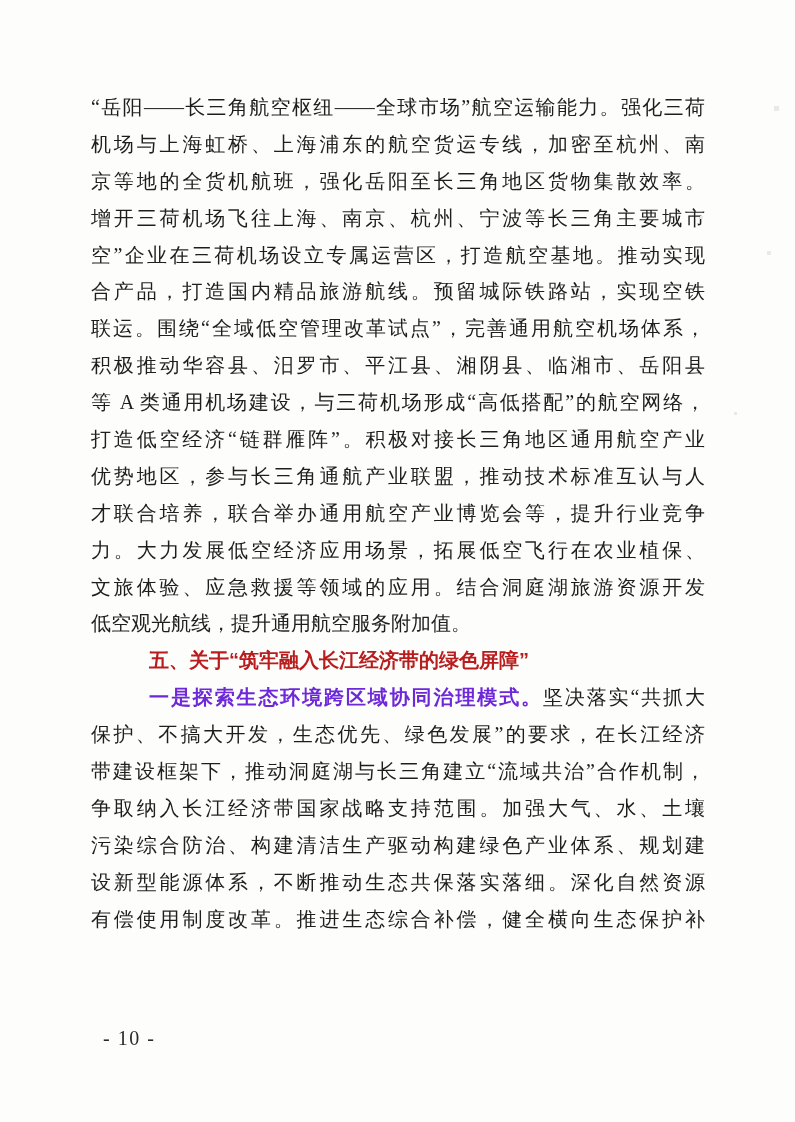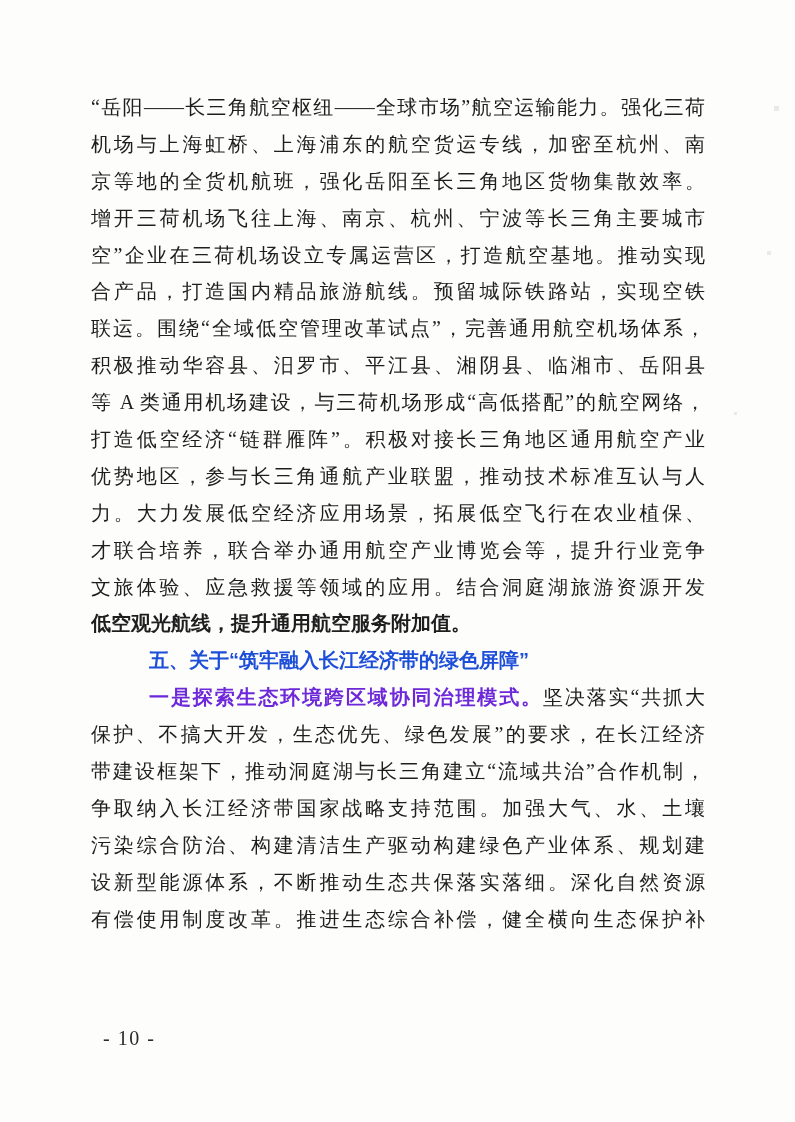--- a/index.html
+++ b/index.html
@@ -26,26 +26,25 @@
   .line {
     height: 36.9px;
     line-height: 36.9px;
     text-align: justify;
     text-align-last: justify;
     overflow: hidden;
   }
   .line.short {
     text-align: left;
     text-align-last: left;
-    font-weight: bold;
   }
   .heading-line {
     font-family: "Liberation Sans", "DejaVu Sans", sans-serif;
     font-weight: 700;
-    color: #1d4ed8;
+    color: #b91c1c;
     text-indent: 58px;
     text-align: left;
     text-align-last: left;
   }
   .first-indent {
     text-indent: 58px;
   }
   .lead-bold {
     font-family: Liberation Sans, sans-serif;
     font-weight: 700;
@@ -76,22 +75,22 @@
     <div class="line">机场与上海虹桥、上海浦东的航空货运专线，加密至杭州、南</div>
     <div class="line">京等地的全货机航班，强化岳阳至长三角地区货物集散效率。</div>
     <div class="line">增开三荷机场飞往上海、南京、杭州、宁波等长三角主要城市</div>
     <div class="line">空”企业在三荷机场设立专属运营区，打造航空基地。推动实现</div>
     <div class="line">合产品，打造国内精品旅游航线。预留城际铁路站，实现空铁</div>
     <div class="line">联运。围绕“全域低空管理改革试点”，完善通用航空机场体系，</div>
     <div class="line">积极推动华容县、汨罗市、平江县、湘阴县、临湘市、岳阳县</div>
     <div class="line">等 A 类通用机场建设，与三荷机场形成“高低搭配”的航空网络，</div>
     <div class="line">打造低空经济“链群雁阵”。积极对接长三角地区通用航空产业</div>
     <div class="line">优势地区，参与长三角通航产业联盟，推动技术标准互认与人</div>
+    <div class="line">才联合培养，联合举办通用航空产业博览会等，提升行业竞争</div>
     <div class="line">力。大力发展低空经济应用场景，拓展低空飞行在农业植保、</div>
-    <div class="line">才联合培养，联合举办通用航空产业博览会等，提升行业竞争</div>
     <div class="line">文旅体验、应急救援等领域的应用。结合洞庭湖旅游资源开发</div>
     <div class="line short">低空观光航线，提升通用航空服务附加值。</div>
 
     <div class="line heading-line">五、关于“筑牢融入长江经济带的绿色屏障”</div>
 
     <div class="line first-indent"><span class="lead-bold">一是探索生态环境跨区域协同治理模式。</span><span>坚决落实“共抓大</span></div>
 
     <div class="line">保护、不搞大开发，生态优先、绿色发展”的要求，在长江经济</div>
     <div class="line">带建设框架下，推动洞庭湖与长三角建立“流域共治”合作机制，</div>
     <div class="line">争取纳入长江经济带国家战略支持范围。加强大气、水、土壤</div>

